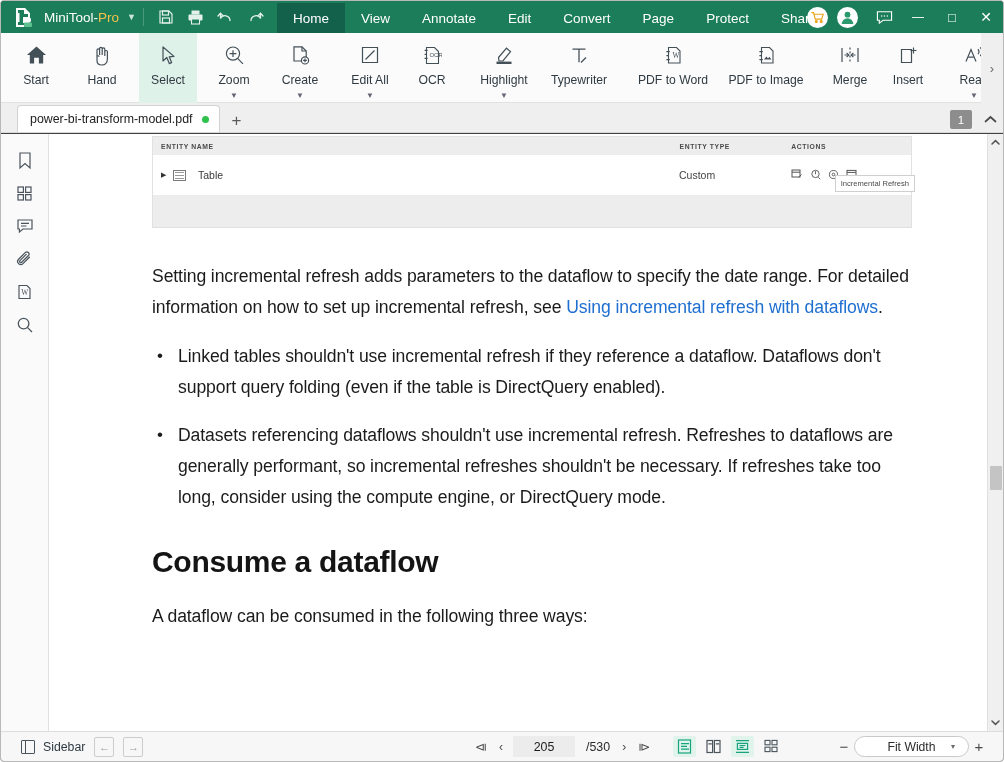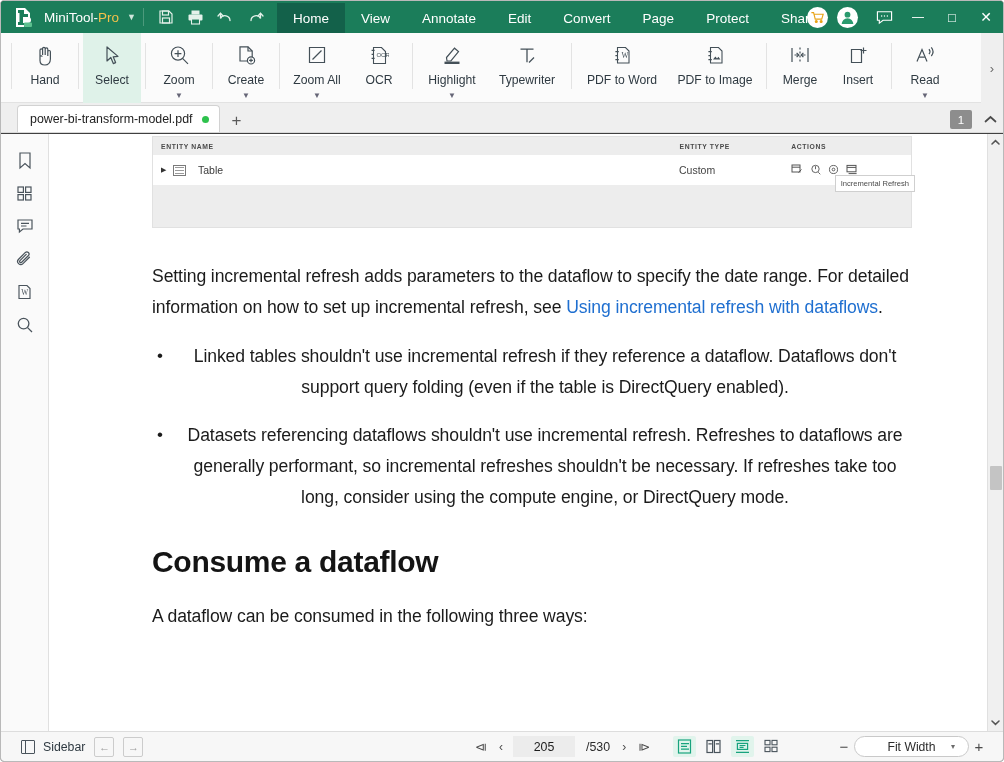--- a/index.html
+++ b/index.html
@@ -212,21 +212,21 @@
     display: flex; align-items: center;
     height: 18px; padding-left: 8px;
     font-size: 6.8px; letter-spacing: .6px;
     color: #4a4a4a; font-weight: bold;
   }
   .sh-c1 { width: 520px; }
   .sh-c2 { width: 112px; }
   .sh-c3 { width: 120px; }
   .shot-row {
     background: #ffffff;
-    height: 30px;
+    height: 40px;
     display: flex; align-items: center;
     padding-left: 8px;
     font-size: 10.5px; color: #3a3a3a;
   }
   .row-arrow { font-size: 7px; color: #333; width: 12px; }
   .tbl-ic {
     width: 13px; height: 11px;
     border: 1px solid #7a7a7a;
     margin-right: 12px;
     display: flex; flex-direction: column;
@@ -254,21 +254,20 @@
   .para.p2 { margin-top: 30px; }
   .lnk { color: #1f6fd0; }
   .bullets { margin-top: 18px; }
   .bullets li {
     list-style: none;
     position: relative;
     padding-left: 26px;
     font-size: 17.6px; line-height: 31px; color: #1b1b1b;
     margin-bottom: 17px;
     letter-spacing: -0.1px;
-    text-align: center;
   }
   .bullets li::before {
     content: "\2022";
     position: absolute; left: 5px; top: -1px;
     font-size: 17px; color: #1b1b1b;
   }
   .h2 {
     font-size: 30px; font-weight: bold;
     color: #141414; margin-top: 32px;
     letter-spacing: -0.3px;
@@ -443,20 +442,28 @@
         </svg>
       </div>
       <div class="win-btn" style="font-size:12px">—</div>
       <div class="win-btn" style="font-size:13px">□</div>
       <div class="win-btn" style="font-size:14px">✕</div>
     </div>
   </div>
 
   <div class="ribbon">
 
+    <div class="rb-btn">
+      <div class="rb-ic">
+        <svg width="21" height="20" viewBox="0 0 22 20" fill="currentColor">
+            <path d="M11 1 L21 10 h-3 v9 h-4.5 v-6 h-5 v6 H4 v-9 H1 Z"></path>
+          </svg>
+      </div>
+      <div class="rb-lb">Start</div>
+    </div>
     <div class="rb-sep"></div>
 
     <div class="rb-btn">
       <div class="rb-ic">
         <svg width="20" height="21" viewBox="0 0 20 21" fill="none" stroke="currentColor" stroke-width="1.2">
           <path d="M5 12V5.2a1.3 1.3 0 0 1 2.6 0V10M7.6 10V3.6a1.3 1.3 0 0 1 2.6 0V10M10.2 10V4.2a1.3 1.3 0 0 1 2.6 0V11M12.8 11V6.8a1.3 1.3 0 0 1 2.6 0V14c0 3.4-2.2 6-5.4 6-3 0-5-1.6-5-4.6V12c0-1.6 2-1.7 2-.2"></path>
         </svg>
       </div>
       <div class="rb-lb">Hand</div>
     </div>
@@ -498,21 +505,21 @@
     </div>
     <div class="rb-sep"></div>
 
     <div class="rb-btn" style="min-width:66px">
       <div class="rb-ic">
         <svg width="20" height="20" viewBox="0 0 20 20" fill="none" stroke="currentColor" stroke-width="1.2">
           <path d="M2.5 2.5h15v15h-15z"></path>
             <path d="M5.5 14.5L14.5 5.5"></path>
         </svg>
       </div>
-      <div class="rb-lb">Zoom All</div>
+      <div class="rb-lb">Edit All</div>
       <div class="rb-dd">▼</div>
     </div>
 
     <div class="rb-btn">
       <div class="rb-ic">
         <svg width="20" height="21" viewBox="0 0 20 21" fill="none" stroke="currentColor" stroke-width="1.1">
           <path d="M4.5 2.5h8l4 4v12h-12z"></path>
             <text x="7.4" y="12.4" font-size="6" fill="currentColor" stroke="none" font-family="Liberation Sans, sans-serif">OCR</text>
           <path d="M2.6 5.4h3M2.6 9.4h2M2.6 13.4h3"></path>
         </svg>

